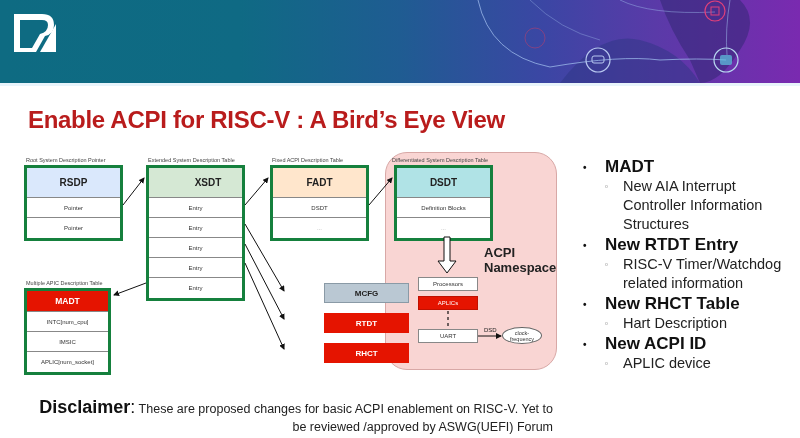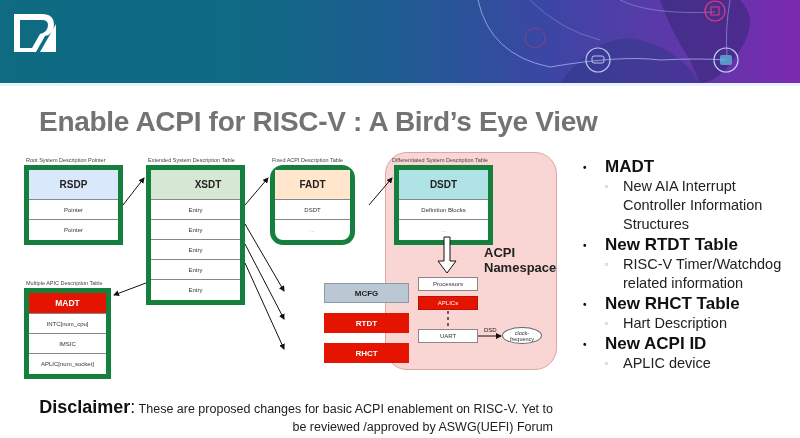--- a/index.html
+++ b/index.html
@@ -6,25 +6,25 @@
   body { width: 800px; height: 438px; overflow: hidden; background: #fff; font-family: "Liberation Sans", sans-serif; position: relative; }
   .banner { position: absolute; left: 0; top: 0; width: 800px; height: 83px;
     background: linear-gradient(90deg, #0e6b82 0%, #0f6a84 30%, #1f5c92 50%, #3b46a4 68%, #5a3aa8 82%, #7a2ab0 100%); overflow: hidden; }
   .banner-bottom { position: absolute; left: 0; top: 83px; width: 800px; height: 3px; background: #e8f4fb; }
   .logo { position: absolute; left: 14px; top: 12px; width: 42px; height: 42px; }
   .logo-text { position: absolute; left: 64px; top: 10px; color: #fff; }
   .logo-line1 { font-family: "Liberation Sans", sans-serif; font-weight: 700; font-size: 24px; letter-spacing: 1px; line-height: 22px; }
   .logo-line2 { font-family: "Liberation Sans", sans-serif; font-weight: 400; font-size: 23px; letter-spacing: 3px; line-height: 24px; }
   .map { position: absolute; left: 0; top: 0; width: 800px; height: 83px; }
 
-  .title { position: absolute; left: 39px; top: 106px; font-size: 28px; font-weight: 700; color: #737373; letter-spacing: -0.3px; font-family: "Liberation Sans", sans-serif; }
+  .title { position: absolute; left: 28px; top: 106px; font-size: 24px; font-weight: 700; color: #b91c1c; letter-spacing: -0.3px; font-family: "Liberation Sans", sans-serif; }
 
   .diagram { position: absolute; left: 0; top: 145px; width: 570px; height: 240px; }
   .cap { position: absolute; font-size: 5.5px; color: #444; white-space: nowrap; }
-  .tbl { position: absolute; border: 5px solid #15803d; background: #fff; }
+  .tbl { position: absolute; border: 3px solid #15803d; background: #fff; }
   .tbl .hdr { height: 30px; display: flex; align-items: center; justify-content: center; font-size: 10px; font-weight: 700; color: #222; border-bottom: 1px solid #888; }
   .tbl .row { height: 20px; display: flex; align-items: center; justify-content: center; font-size: 6px; color: #333; border-bottom: 1px solid #888; }
   .tbl .row:last-child { border-bottom: none; }
   .box { position: absolute; display: flex; align-items: center; justify-content: center; font-size: 8px; font-weight: 700; margin-left: 39px; }
   .region { position: absolute; left: 385px; top: 7px; width: 172px; height: 218px; background: #f9d5d3; border: 1px solid #d8a8a6; border-radius: 22px; }
   .ns-label { position: absolute; left: 484px; top: 100px; font-size: 13px; font-weight: 700; color: #222; }
   .small-box { position: absolute; border: 1px solid #888; background: #fff; font-size: 6px; color: #333; display: flex; align-items: center; justify-content: center; }
   .ellipse { position: absolute; border: 1px solid #666; background: #fff; border-radius: 50%; font-size: 5.5px; color: #333; display: flex; align-items: center; justify-content: center; text-align: center; line-height: 6px; }
   svg.arrows { position: absolute; left: 0; top: 0; width: 570px; height: 240px; pointer-events: none; }
 
@@ -80,21 +80,21 @@
   <div class="tbl" style="left:146px; top:20px; width:99px;">
     <div class="hdr" style="background:#d5e8d4;padding-left:25px;">XSDT</div>
     <div class="row">Entry</div>
     <div class="row">Entry</div>
     <div class="row">Entry</div>
     <div class="row">Entry</div>
     <div class="row">Entry</div>
   </div>
 
   <div class="cap" style="left:272px; top:12px;">Fixed ACPI Description Table</div>
-  <div class="tbl" style="left:270px; top:20px; width:85px;border-radius:13px;">
+  <div class="tbl" style="left:270px; top:20px; width:99px;">
     <div class="hdr" style="background:#ffe6cc;">FADT</div>
     <div class="row">DSDT</div>
     <div class="row" style="color:#999;">...</div>
   </div>
 
   <div class="cap" style="left:392px; top:12px;">Differentiated System Description Table</div>
   <div class="tbl" style="left:394px; top:20px; width:99px;">
     <div class="hdr" style="background:#b0e3e6;">DSDT</div>
     <div class="row">Definition Blocks</div>
     <div class="row" style="color:#999;">...</div>
@@ -134,21 +134,21 @@
     <line x1="146" y1="138" x2="114" y2="150" stroke="#111" stroke-width="1" marker-end="url(#ah)"></line>
     <path d="M444 92 L450 92 L450 116 L456 116 L447 128 L438 116 L444 116 Z" fill="#fff" stroke="#111" stroke-width="1"></path>
     <line x1="448" y1="166" x2="448" y2="183" stroke="#111" stroke-width="1.2" stroke-dasharray="3,3"></line>
     <line x1="478" y1="191" x2="501" y2="191" stroke="#111" stroke-width="1" marker-end="url(#ah)"></line>
   </svg>
 </div>
 
 <div class="bullets">
   <div class="b1">MADT</div>
   <div class="b2">New AIA Interrupt Controller Information Structures</div>
-  <div class="b1">New RTDT Table</div>
+  <div class="b1">New RTDT Entry</div>
   <div class="b2">RISC-V Timer/Watchdog related information</div>
   <div class="b1">New RHCT Table</div>
   <div class="b2">Hart Description</div>
   <div class="b1">New ACPI ID</div>
   <div class="b2">APLIC device</div>
 </div>
 
 <div class="disclaimer"><span class="lbl">Disclaimer</span><span class="lbl" style="font-weight:400;">:</span><span> These are proposed changes for basic ACPI enablement on RISC-V. Yet to be reviewed /approved by ASWG(UEFI) Forum</span></div>
 
 </body></html>

